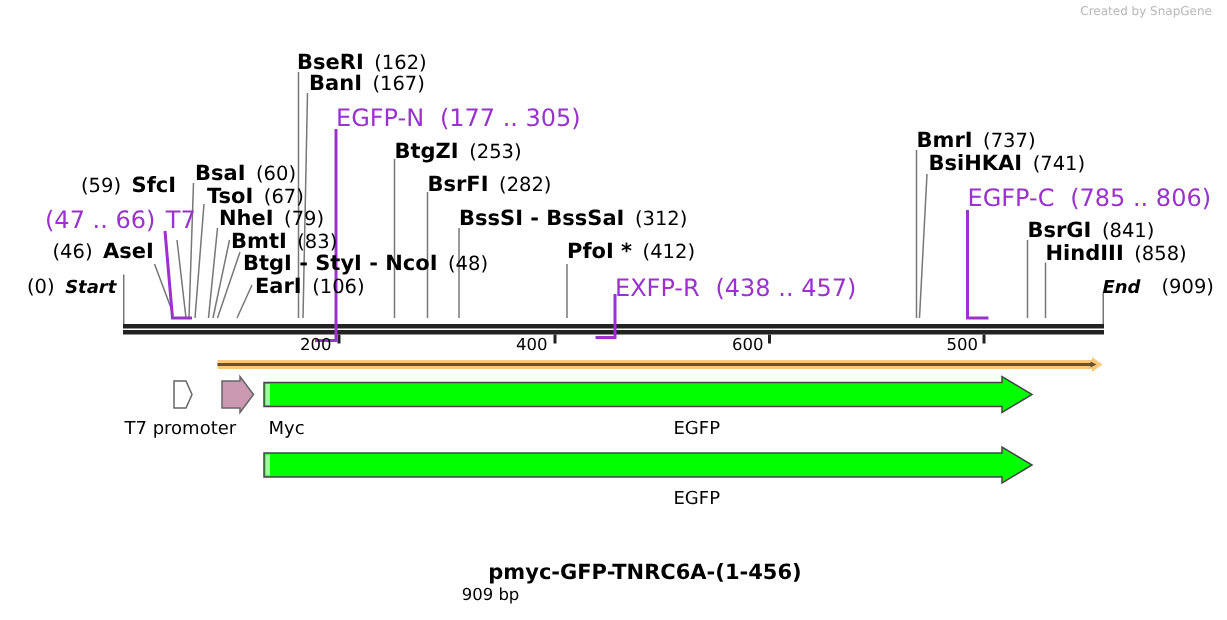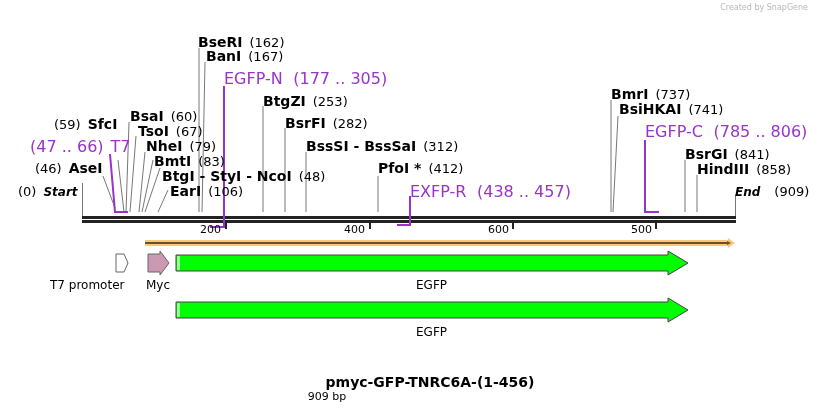--- a/index.html
+++ b/index.html
@@ -6,21 +6,21 @@
   body { width:818px; height:413px; position:relative; overflow:hidden; font-family:"DejaVu Sans", sans-serif; }
   .abs { position:absolute; }
   .lbl { position:absolute; font-size:11px; color:#000; white-space:nowrap; line-height:13px; }
   .enz { font-weight:bold; font-size:14px; }
   .num { font-size:13px; }
   .primer { color:#9933cc; font-size:16px; }
   .it { font-style:italic; font-weight:bold; font-size:12px; }
   .credit { position:absolute; right:10px; top:3px; font-size:8px; color:#b8b8b8; }
   .title { position:absolute; left:0; width:818px; text-align:center; top:374px; font-weight:bold; font-size:14px;margin-left:21px; }
   .subtitle { position:absolute; left:0; width:654px; text-align:center; top:390px; font-size:11px; }
-  .feat-label { position:absolute; font-size:12px; color:#000; white-space:nowrap; }
+  .feat-label { position:absolute; font-size:12px; color:#000; white-space:nowrap;margin-left:33px; }
 </style>
 </head>
 <body>
 
 <div class="credit">Created by SnapGene</div>
 
 <svg class="abs" style="left:0;top:0" width="818" height="413">
 
   <rect x="82" y="216" width="654" height="3" fill="#222"></rect>
   <rect x="82" y="220" width="654" height="3" fill="#222"></rect>

